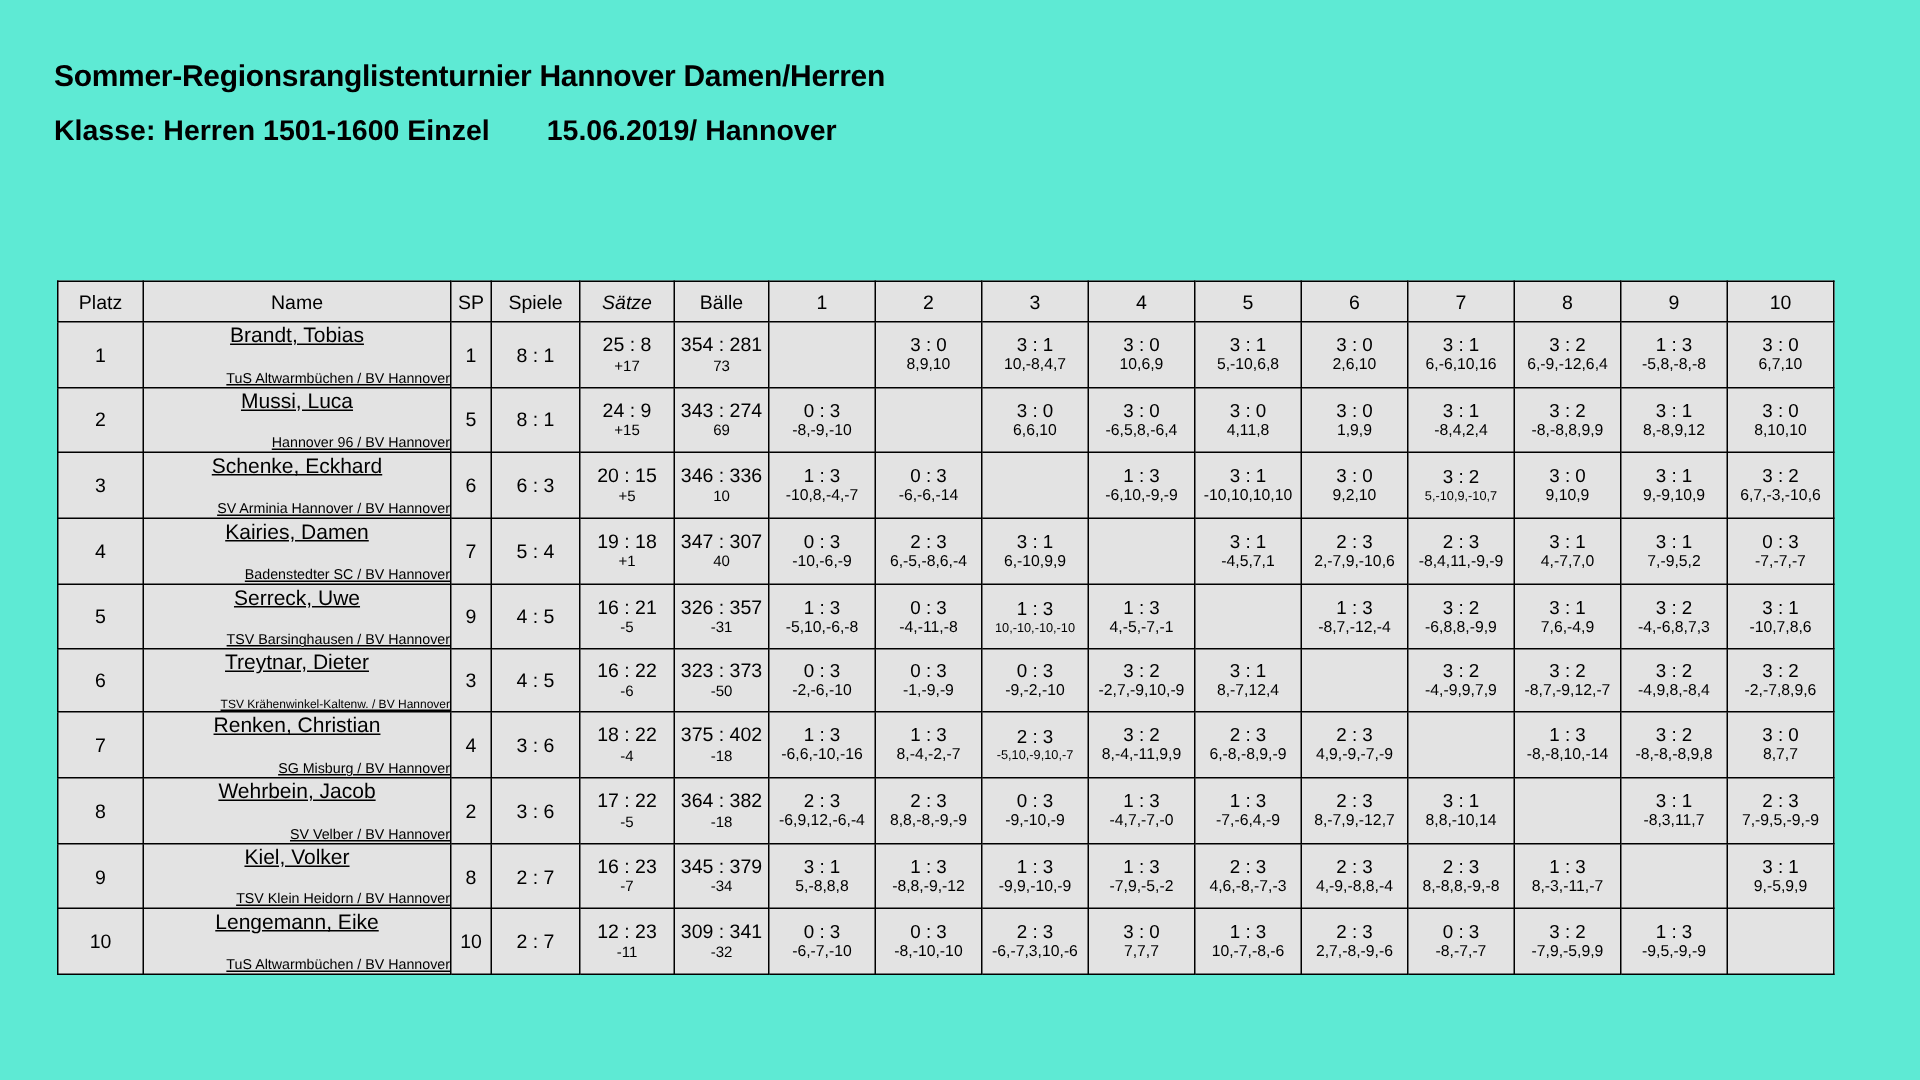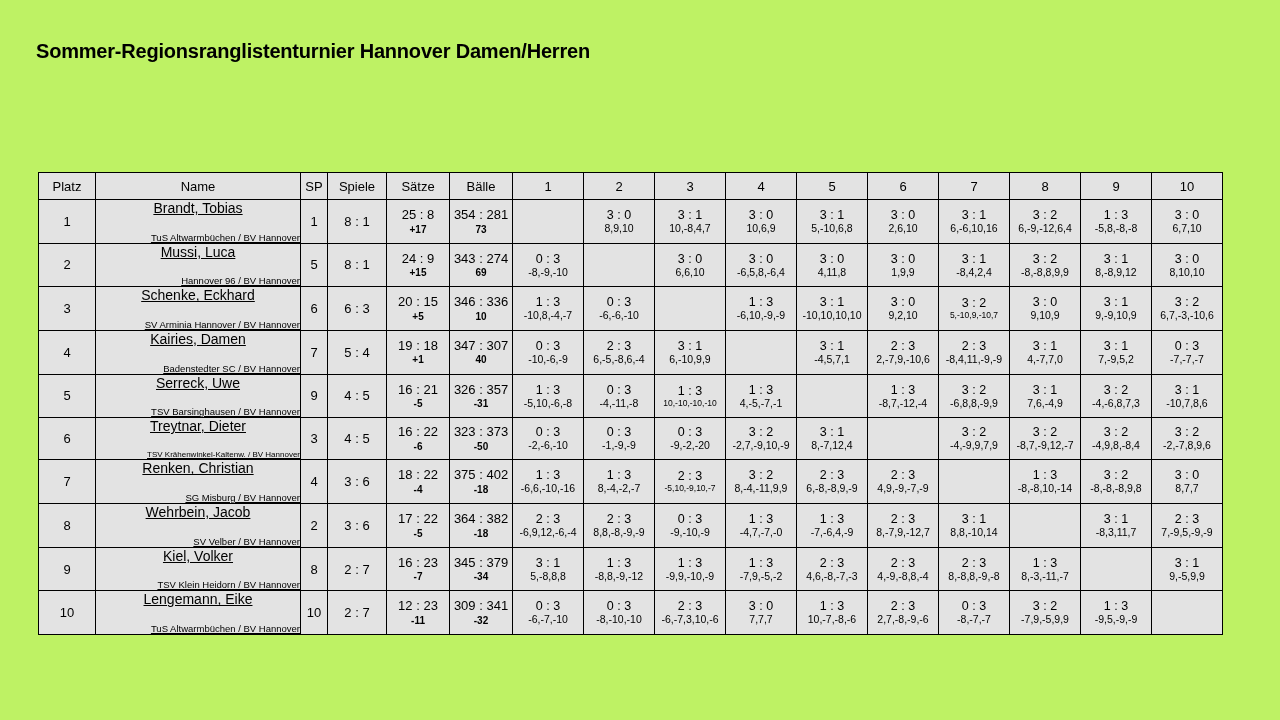--- a/index.html
+++ b/index.html
@@ -8,21 +8,21 @@
     width: 1280px;
     height: 720px;
     background: #e3e3e3;
     font-family: "Liberation Sans", sans-serif;
     overflow: hidden;
   }
   .page {
     position: relative;
     width: 1280px;
     height: 720px;
-    background: #bef264;
+    background: #5eead4;
   }
   .title-block {
     position: absolute;
     left: 36px;
     top: 40px;
   }
   .title-line1 {
     font-size: 20px;
     font-weight: bold;
     color: #000;
@@ -36,21 +36,21 @@
     margin-top: 14px;
     white-space: nowrap;
   }
   .title-line2 .gap {
     display: inline-block;
     width: 38px;
   }
   .table-wrap {
     position: absolute;
     left: 38px;
-    top: 172px;
+    top: 187px;
   }
   table.results {
     border-collapse: collapse;
     background: #e3e3e3;
     table-layout: fixed;
   }
   table.results th, table.results td {
     border: 1px solid #000;
     padding: 0;
     font-size: 13px;
@@ -61,21 +61,21 @@
   }
   thead th {
     height: 26px;
     font-weight: normal;
     font-size: 14px;
   }
   th.c-platz { width: 56px; }
   th.c-name  { width: 204px; text-align: left; padding-left: 6px; }
   th.c-sp    { width: 26px; }
   th.c-spiele{ width: 58px; }
-  th.c-saetze{ width: 62px; }
+  th.c-saetze{ width: 62px; font-style: italic; }
   th.c-baelle{ width: 62px; }
   th.c-op    { width: 70px; }
   tbody tr { height: 42px; }
   td.platz { font-size: 14px; }
   td.name {
     text-align: left;
     padding-left: 6px;
     line-height: 1.05;
     text-decoration: underline;
   }
@@ -92,34 +92,37 @@
     white-space: nowrap;
     text-align: right;
   }
   .pclub.tiny { font-size: 8px; }
   td.sp { font-size: 14px; }
   td.spiele { font-size: 14px; }
   td.stack {
     line-height: 1.12;
   }
   .big { font-size: 13px; display: block; }
-  .small { font-size: 10px; display: block; margin-top: 1px; font-weight: bold; }
+  .small { font-size: 10px; display: block; margin-top: 1px; }
   td.cell { line-height: 1.12; }
   .res { font-size: 12.5px; display: block; }
   .pts { font-size: 10.5px; display: block; margin-top: 1px; white-space: nowrap; }
   .pts.tiny { font-size: 8.5px; }
   td.self { background: #b8b8b8; }
 </style>
 </head>
 <body>
 
 <div class="page">
 
   <div class="title-block">
     <div class="title-line1">Sommer-Regionsranglistenturnier Hannover Damen/Herren</div>
+    <div class="title-line2">
+      <span>Klasse: Herren 1501-1600 Einzel</span><span class="gap"></span><span>15.06.2019/  Hannover</span>
+    </div>
   </div>
 
   <div class="table-wrap">
     <table class="results">
       <thead>
         <tr>
           <th class="c-platz">Platz</th>
           <th class="c-name">Name</th>
           <th class="c-sp">SP</th>
           <th class="c-spiele">Spiele</th>
@@ -261,21 +264,21 @@
             <td class="stack">
               <span class="big">346 : 336</span>
               <span class="small">10</span>
             </td>
             <td class="cell">
               <span class="res">1 : 3</span>
               <span class="pts">-10,8,-4,-7</span>
             </td>
             <td class="cell">
               <span class="res">0 : 3</span>
-              <span class="pts">-6,-6,-10</span>
+              <span class="pts">-6,-6,-14</span>
             </td>
             <td class="self"></td>
             <td class="cell">
               <span class="res">1 : 3</span>
               <span class="pts">-6,10,-9,-9</span>
             </td>
             <td class="cell">
               <span class="res">3 : 1</span>
               <span class="pts">-10,10,10,10</span>
             </td>
@@ -427,21 +430,21 @@
             <td class="cell">
               <span class="res">0 : 3</span>
               <span class="pts">-2,-6,-10</span>
             </td>
             <td class="cell">
               <span class="res">0 : 3</span>
               <span class="pts">-1,-9,-9</span>
             </td>
             <td class="cell">
               <span class="res">0 : 3</span>
-              <span class="pts">-9,-2,-20</span>
+              <span class="pts">-9,-2,-10</span>
             </td>
             <td class="cell">
               <span class="res">3 : 2</span>
               <span class="pts">-2,7,-9,10,-9</span>
             </td>
             <td class="cell">
               <span class="res">3 : 1</span>
               <span class="pts">8,-7,12,4</span>
             </td>
             <td class="self"></td>

